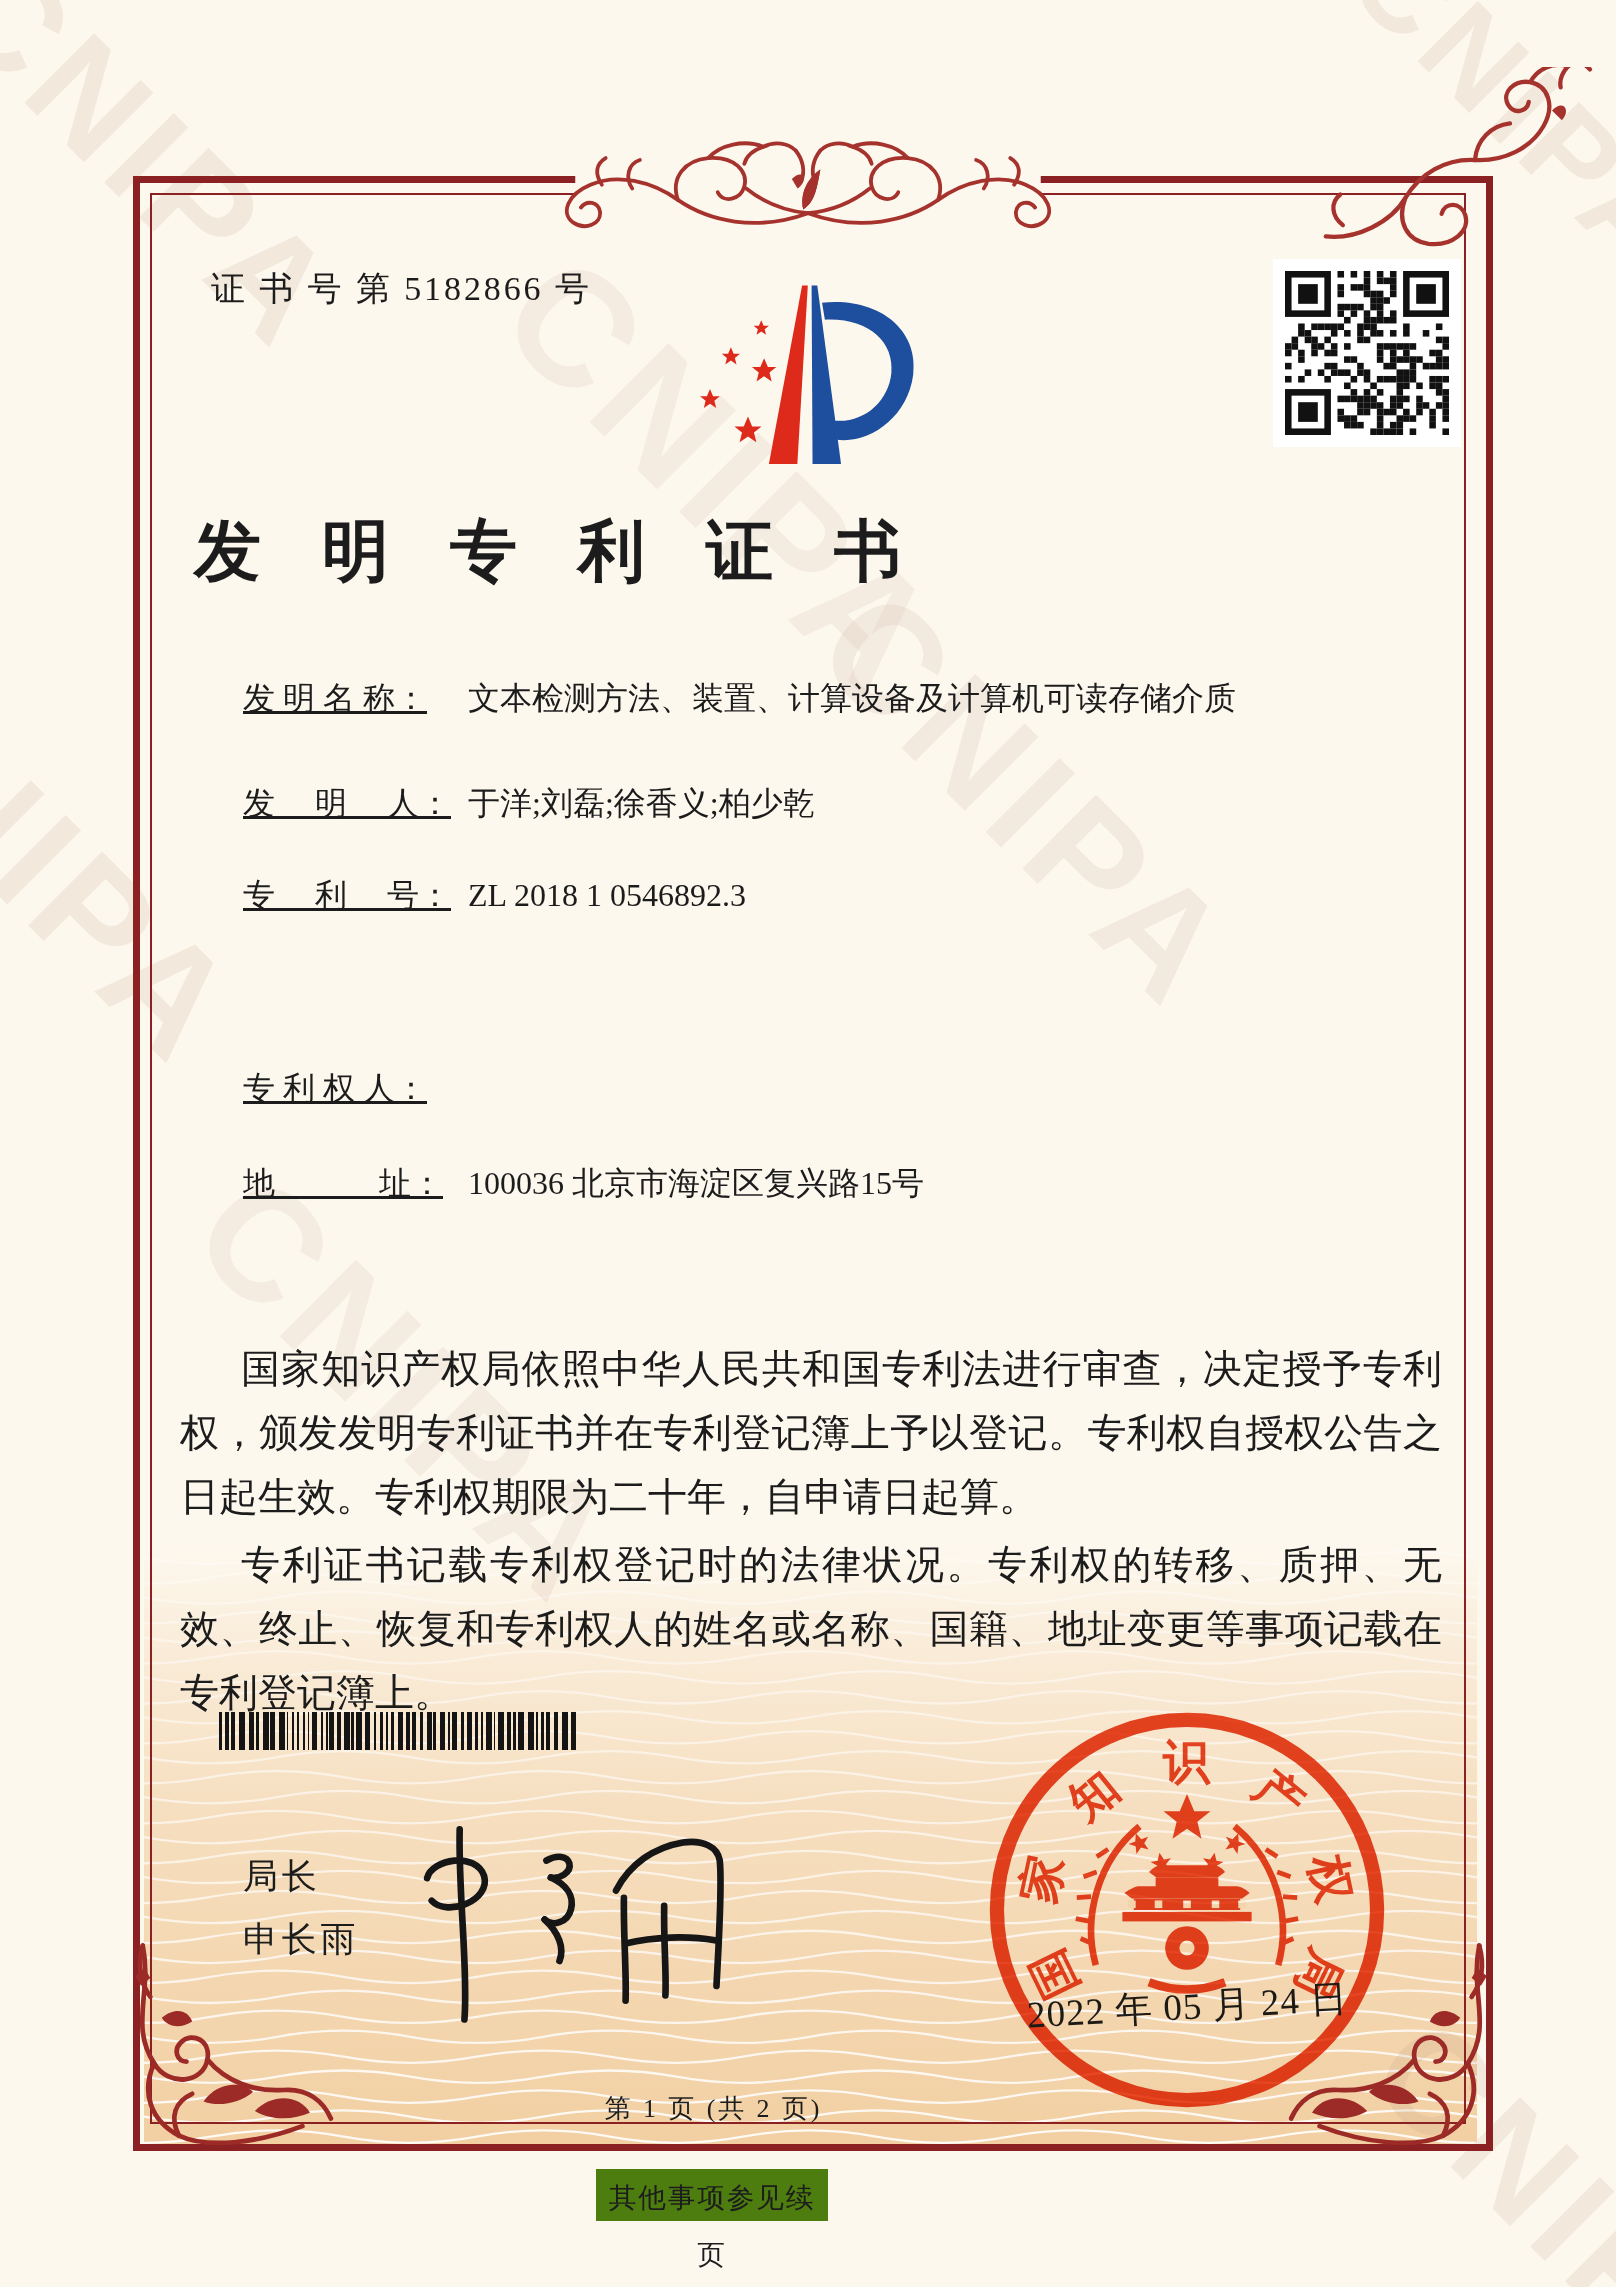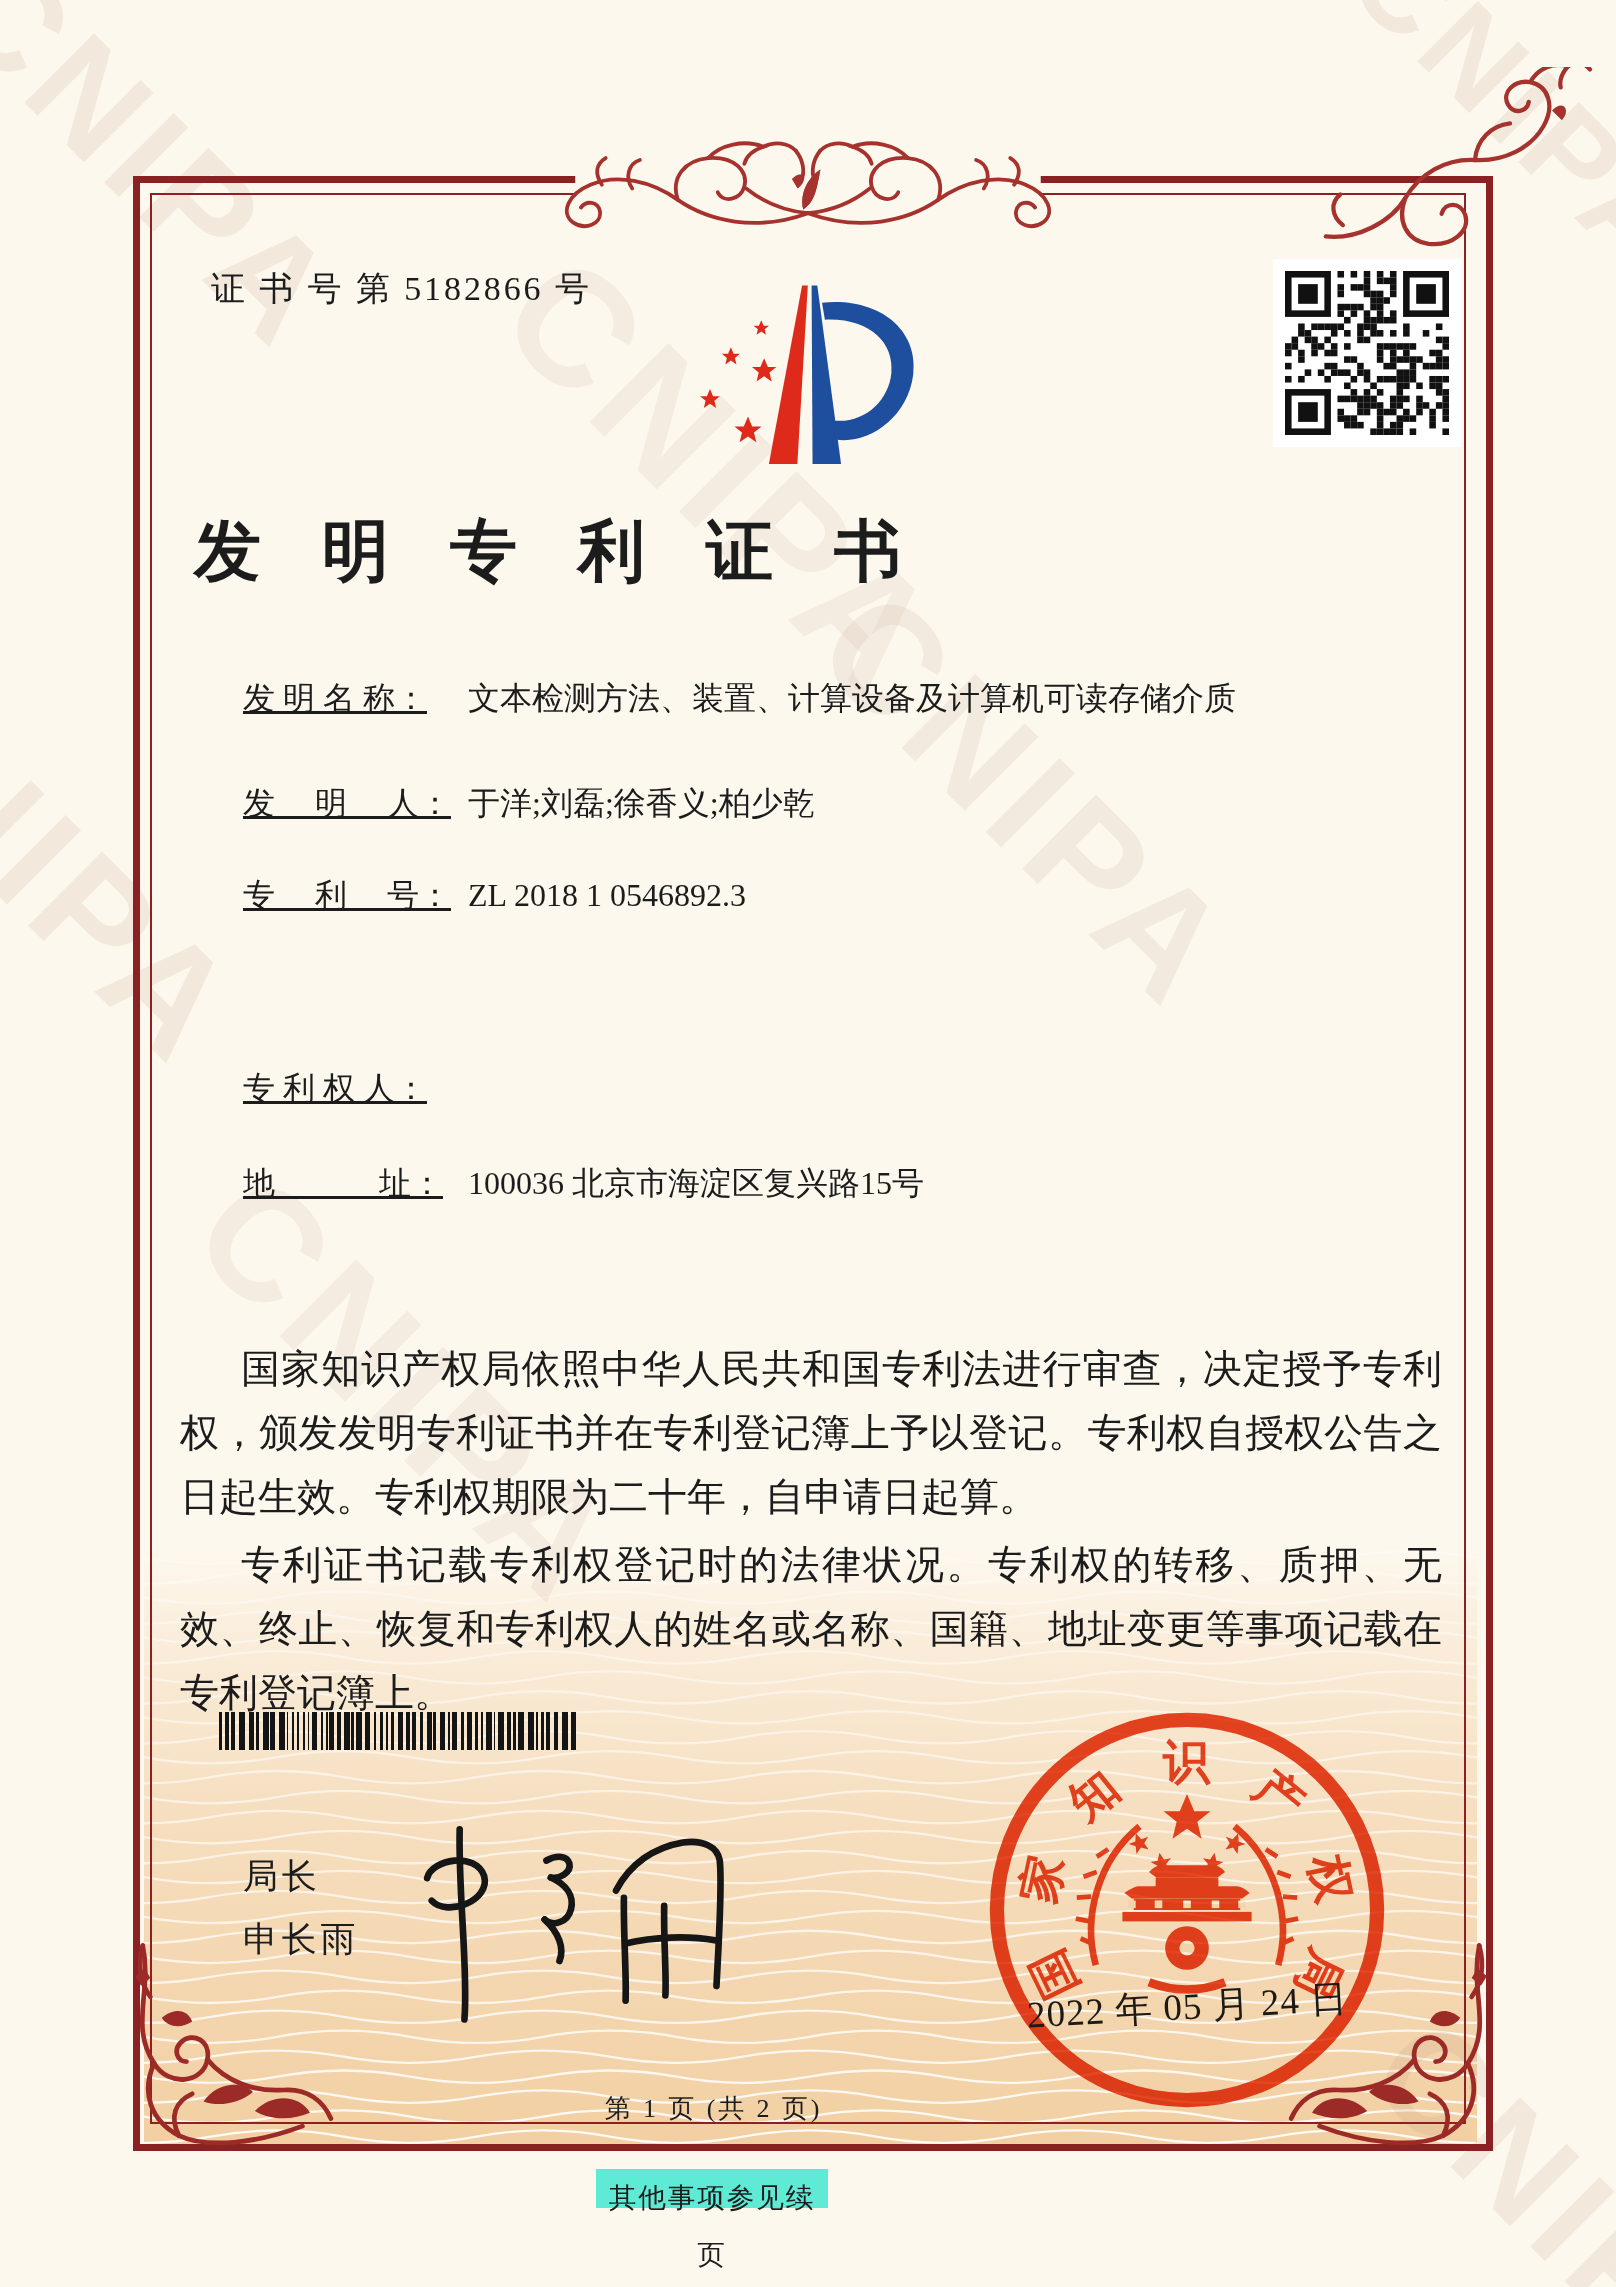--- a/index.html
+++ b/index.html
@@ -83,22 +83,22 @@
   .seal-char:nth-child(6){transform:rotate(78deg)   translateY(-147px);}
   .seal-char:nth-child(7){transform:rotate(116deg)  translateY(-147px);}
   .seal .emblem{position:absolute;left:50%;top:50%;transform:translate(-50%,-53%);}
   .seal-date{
     position:absolute;left:28.5px;top:283px;width:365px;text-align:center;z-index:7;
     font-size:37px;color:#141414;letter-spacing:1px;transform:rotate(-3deg);white-space:pre;
   }
   
   .page-info{position:absolute;left:533px;top:2091px;width:361px;z-index:5;
     text-align:center;font-size:26px;letter-spacing:2.9px;white-space:pre;}
-  .cont-box{position:absolute;left:596px;top:2169px;width:232px;height:39px;z-index:5;
-    background:#5eead4;text-align:center;line-height:57px;font-size:27.6px;letter-spacing:1.9px;}
+  .cont-box{position:absolute;left:596px;top:2169px;width:232px;height:52px;z-index:5;
+    background:#4d7c0f;text-align:center;line-height:57px;font-size:27.6px;letter-spacing:1.9px;}
 </style>
 </head>
 <body>
 
 <div class="page">
 
   <div class="wave-band">
     <svg id="wavesvg" width="1333" height="601" viewBox="0 0 1402 632">
         <path d="M-140 10 q 70 -13 140 0 t 140 0 t 140 0 t 140 0 t 140 0 t 140 0 t 140 0 t 140 0 t 140 0 t 140 0 t 140 0 t 140 0 t 140 0" fill="none" stroke="#ffffff" stroke-width="2.4" opacity="0.35"></path>
         <path d="M-210 31 q 70 -13 140 0 t 140 0 t 140 0 t 140 0 t 140 0 t 140 0 t 140 0 t 140 0 t 140 0 t 140 0 t 140 0 t 140 0 t 140 0" fill="none" stroke="#ffffff" stroke-width="2.4" opacity="0.3683333333333333"></path>

